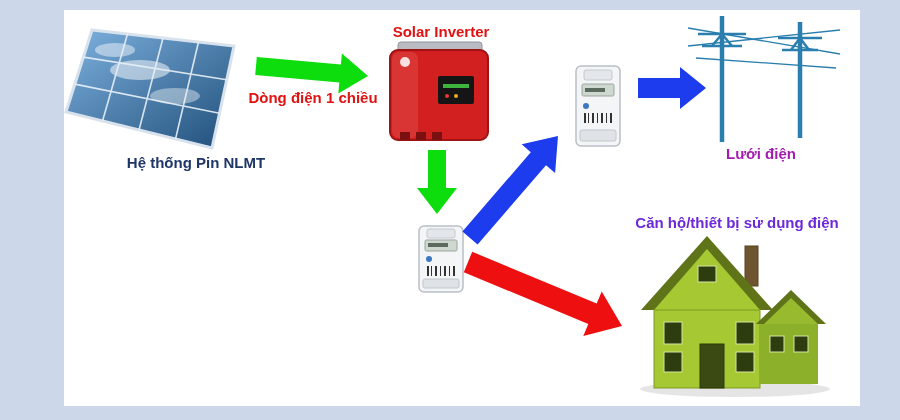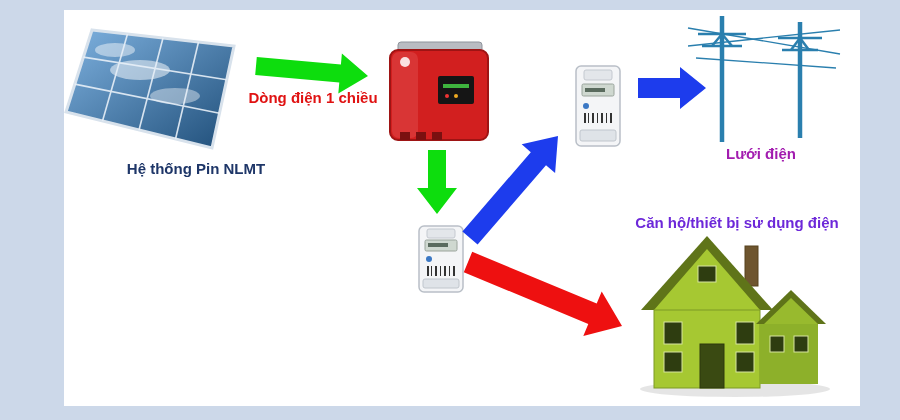--- a/index.html
+++ b/index.html
@@ -136,17 +136,18 @@
       <rect x="664" y="322" width="18" height="22" fill="#2e3d10" stroke="#d8e6a0"></rect>
       <rect x="736" y="322" width="18" height="22" fill="#2e3d10" stroke="#d8e6a0"></rect>
       <rect x="700" y="344" width="24" height="44" fill="#3a4a12" stroke="#2c380c"></rect>
       <rect x="664" y="352" width="18" height="20" fill="#2e3d10" stroke="#d8e6a0"></rect>
       <rect x="736" y="352" width="18" height="20" fill="#2e3d10" stroke="#d8e6a0"></rect>
       <rect x="770" y="336" width="14" height="16" fill="#2e3d10" stroke="#d8e6a0"></rect>
       <rect x="794" y="336" width="14" height="16" fill="#2e3d10" stroke="#d8e6a0"></rect>
     </g>
   </svg>
 
-  <div class="lbl lbl-navy" style="left:172px;top:160px;padding-left:48px;">Hệ thống Pin NLMT</div>
+  <div class="lbl lbl-navy" style="left:172px;top:154px;padding-left:48px;">Hệ thống Pin NLMT</div>
   <div class="lbl lbl-red" style="left:313px;top:89px;">Dòng điện 1 chiều</div>
+  <div class="lbl lbl-red" style="left:441px;top:23px;">Solar Inverter</div>
   <div class="lbl lbl-blue" style="left:761px;top:145px;">Lưới điện</div>
   <div class="lbl lbl-green" style="left:737px;top:214px;">Căn hộ/thiết bị sử dụng điện</div>
 </div>
 
 </body></html>

